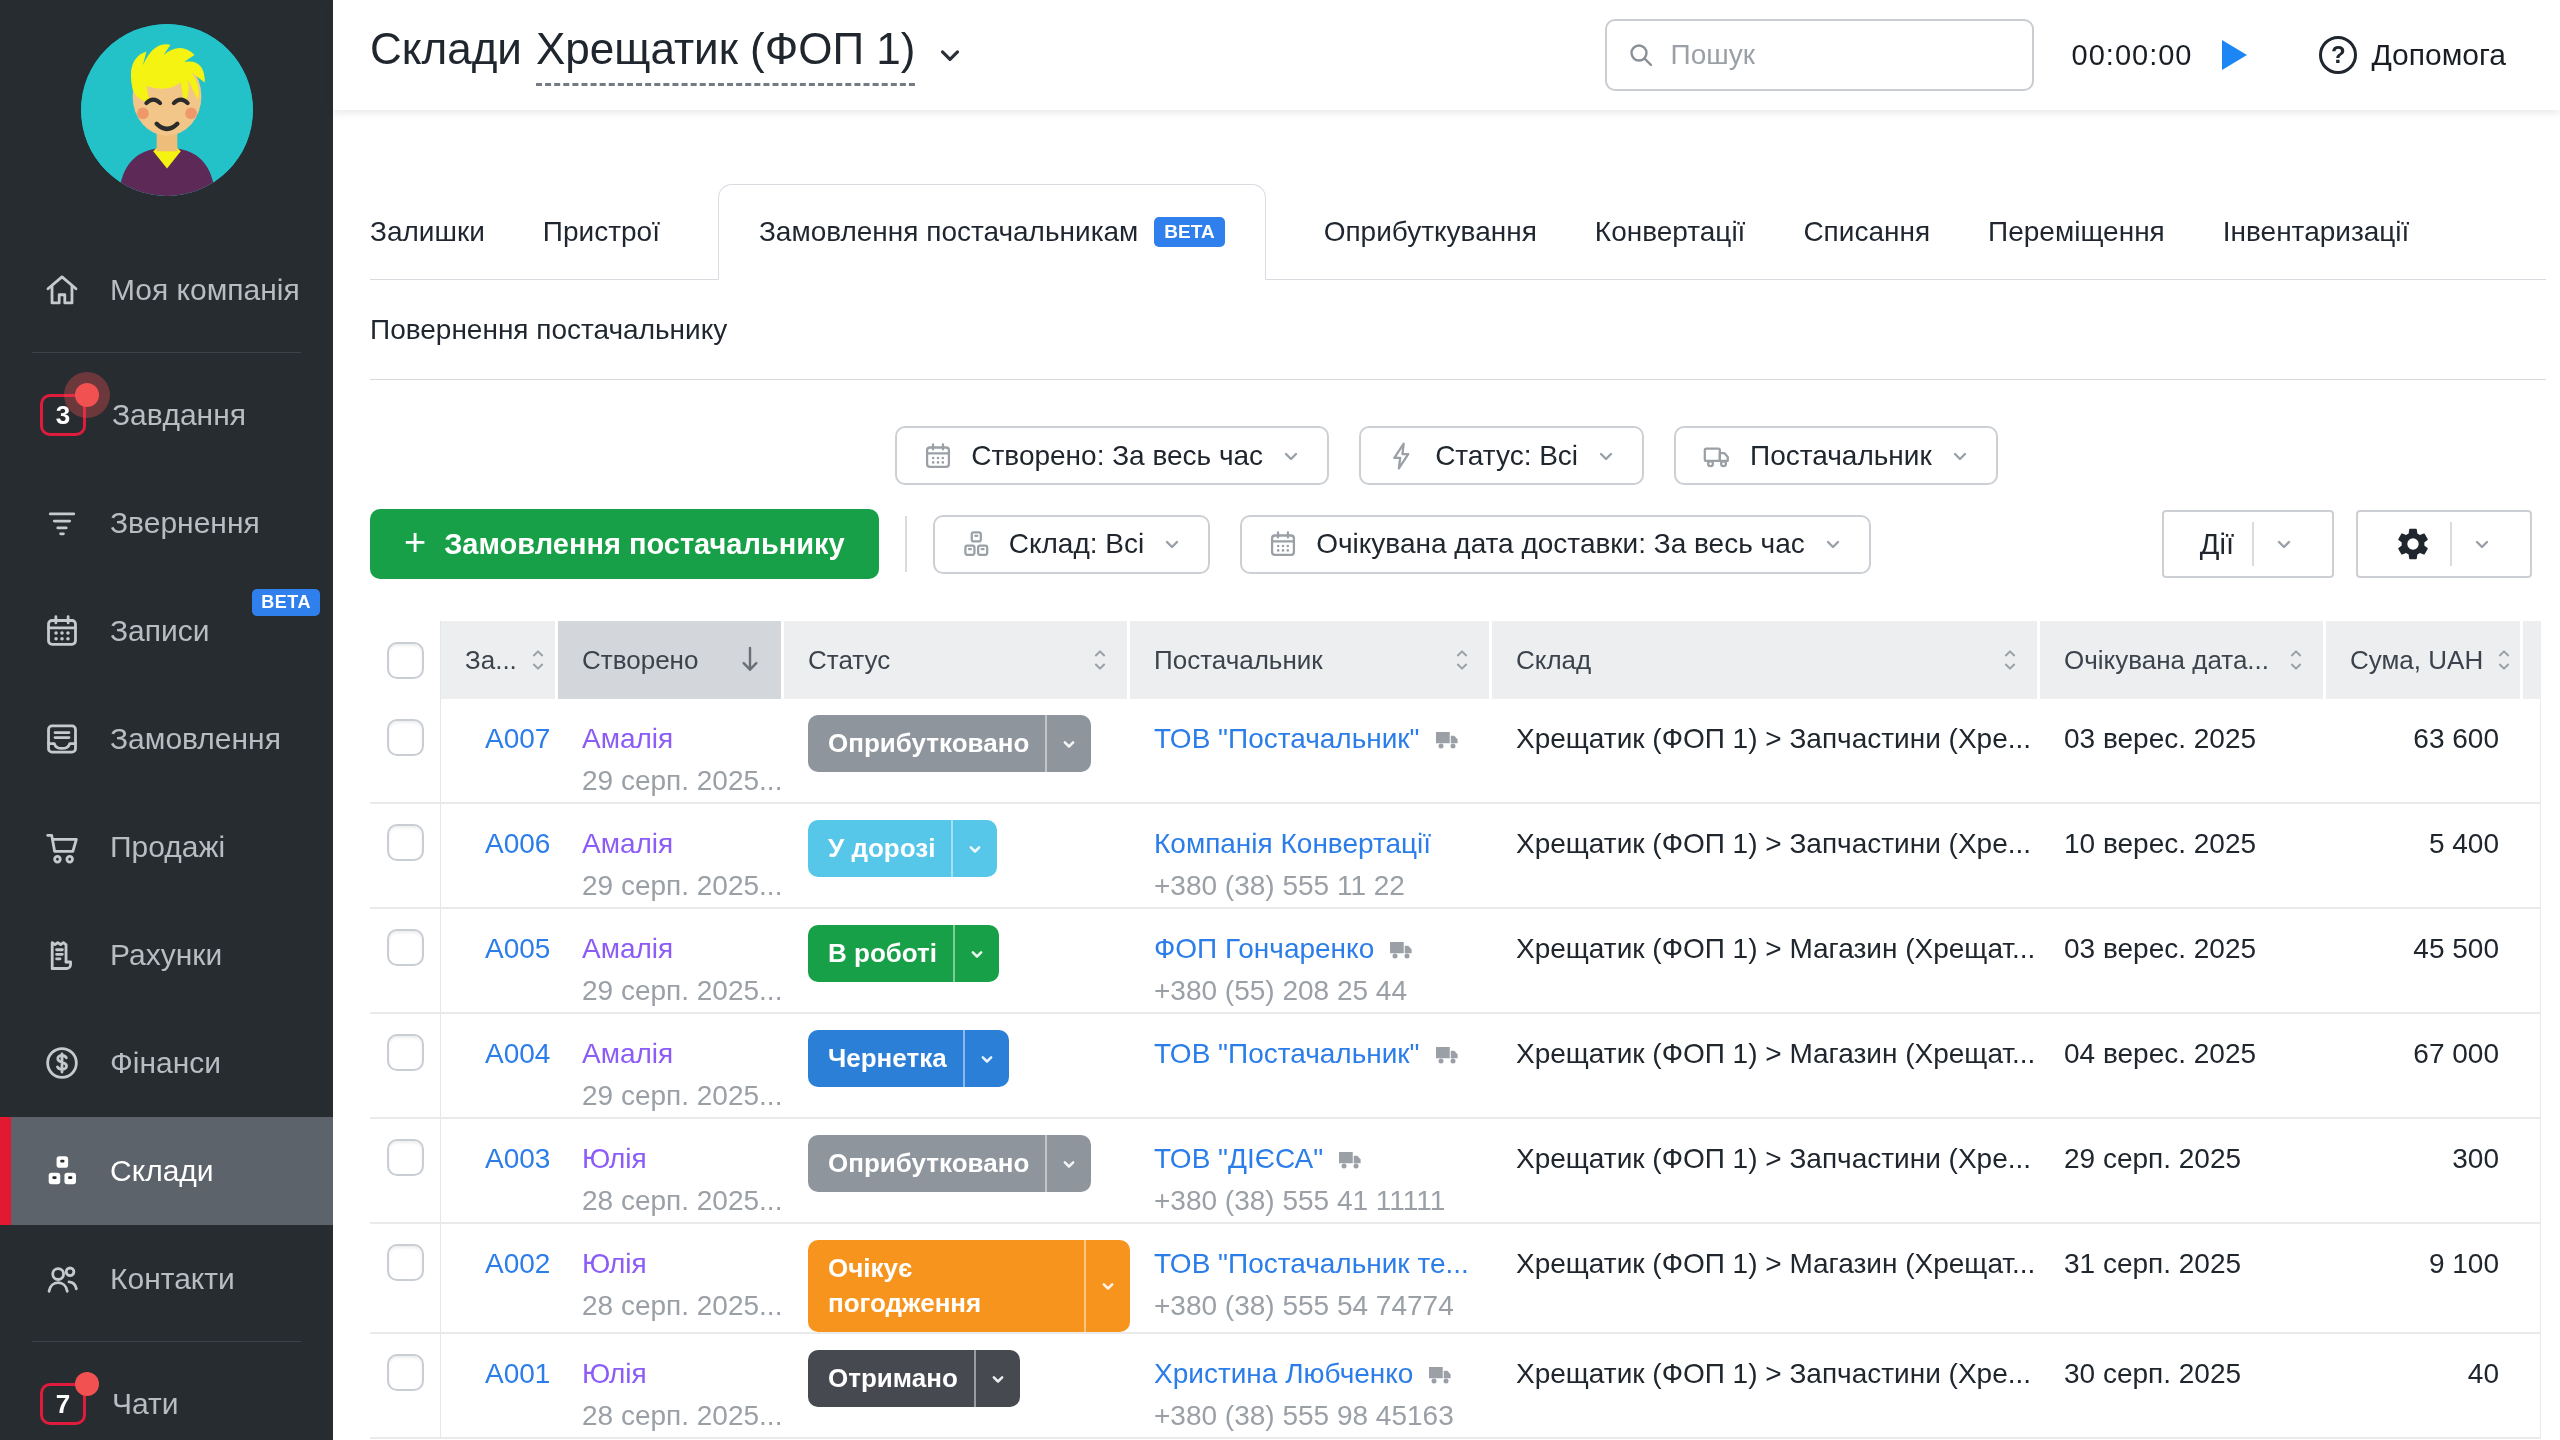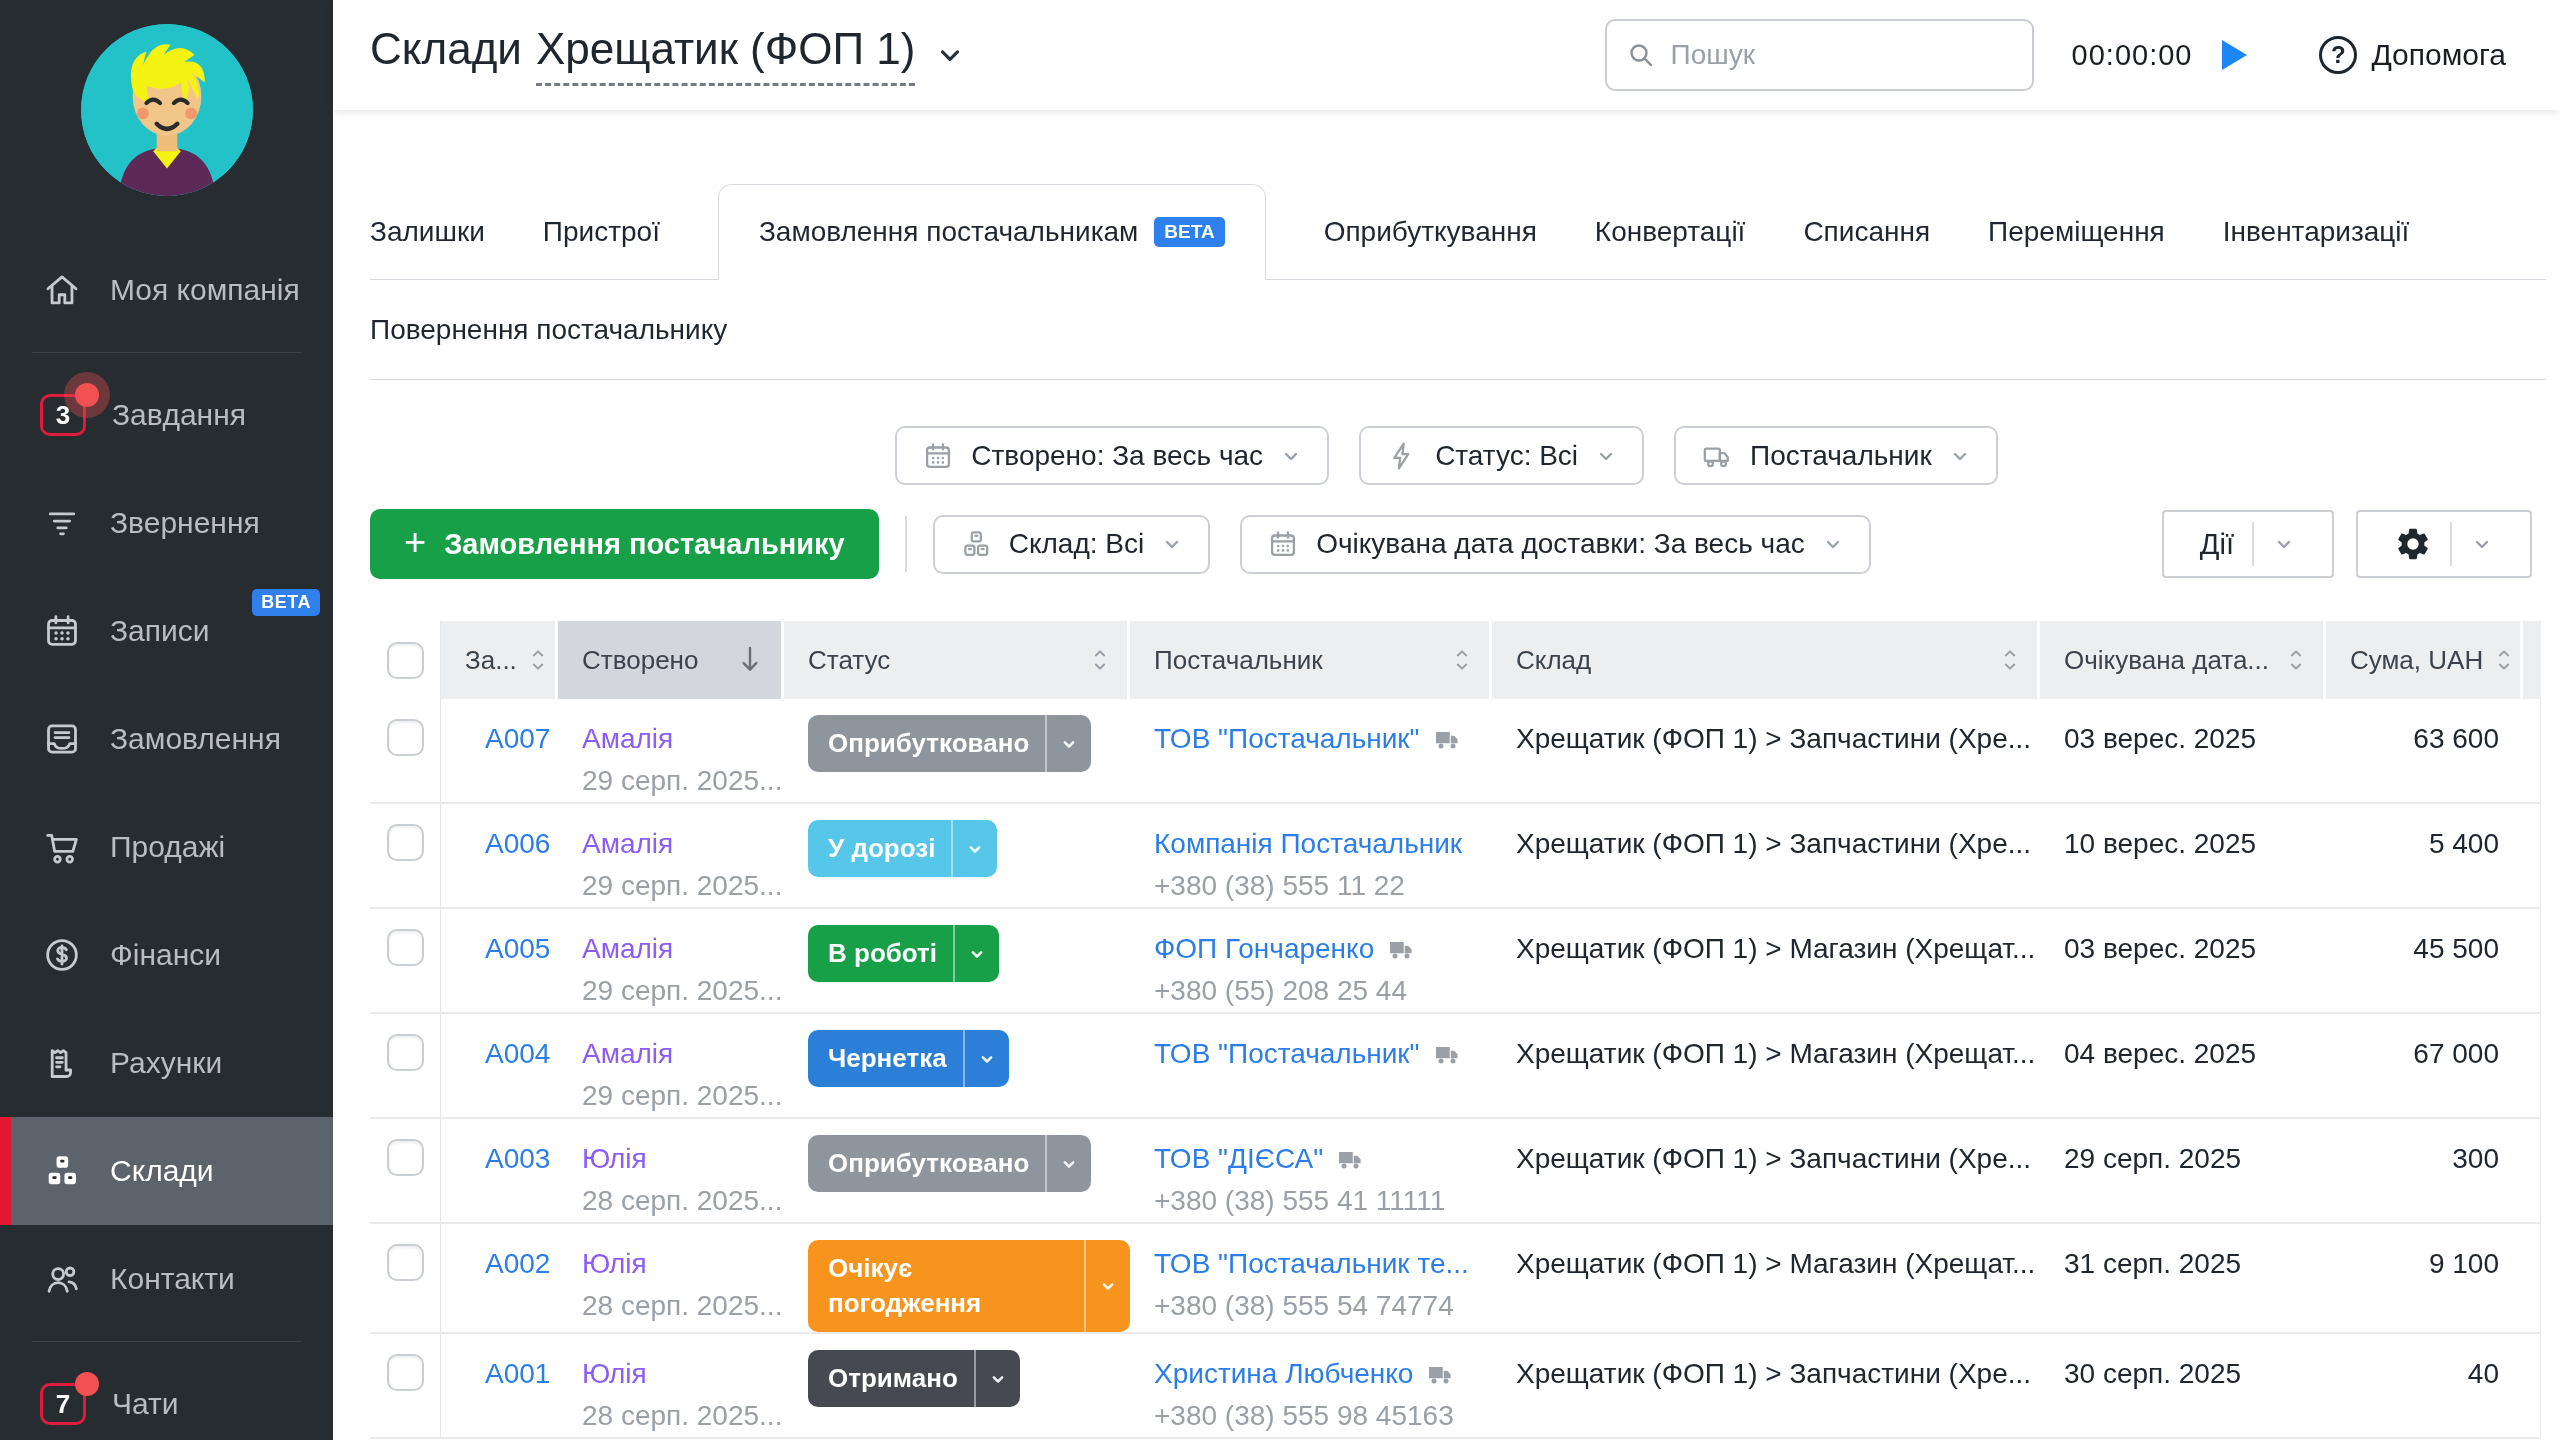--- a/index.html
+++ b/index.html
@@ -194,35 +194,35 @@
               <circle cx="9.4" cy="19" r="1.6"></circle>
               <circle cx="16.4" cy="19" r="1.6"></circle>
               <path d="M3.8 5.3h2.3l1.7 9.2h10.4l2-6.9H7"></path>
             </svg>
           </span>
           <span>Продажі</span>
         </div>
         <div class="side-item">
           <span class="ic">
             <svg viewBox="0 0 24 24" fill="none" stroke="currentColor" stroke-width="1.6" stroke-linecap="round" stroke-linejoin="round">
-              <circle cx="12" cy="12" r="8.2"></circle>
-              <path d="M12 6.8v10.4M14.5 9c-.5-.9-1.4-1.4-2.5-1.4-1.4 0-2.4.8-2.4 1.9 0 2.7 5 1.5 5 4.2 0 1.1-1.1 1.9-2.6 1.9-1.2 0-2.1-.5-2.6-1.4"></path>
-            </svg>
-          </span>
-          <span>Фінанси</span>
-        </div>
-        <div class="side-item">
-          <span class="ic">
-            <svg viewBox="0 0 24 24" fill="none" stroke="currentColor" stroke-width="1.6" stroke-linecap="round" stroke-linejoin="round">
               <path d="M6.4 19.7V4.9l1.6 1.2 1.6-1.2 1.6 1.2 1.6-1.2 1.5 1.2V16"></path>
               <path d="M6.4 19.7h8.2a2.3 2.3 0 0 0 2.3-2.3V16h-2.6"></path>
               <path d="M8.9 9h3.3M8.9 11.6h3.3M8.9 14.2h2"></path>
             </svg>
           </span>
           <span>Рахунки</span>
+        </div>
+        <div class="side-item">
+          <span class="ic">
+            <svg viewBox="0 0 24 24" fill="none" stroke="currentColor" stroke-width="1.6" stroke-linecap="round" stroke-linejoin="round">
+              <circle cx="12" cy="12" r="8.2"></circle>
+              <path d="M12 6.8v10.4M14.5 9c-.5-.9-1.4-1.4-2.5-1.4-1.4 0-2.4.8-2.4 1.9 0 2.7 5 1.5 5 4.2 0 1.1-1.1 1.9-2.6 1.9-1.2 0-2.1-.5-2.6-1.4"></path>
+            </svg>
+          </span>
+          <span>Фінанси</span>
         </div>
         <div class="side-item active">
           <span class="ic">
             <svg viewBox="0 0 24 24" fill="currentColor">
               <rect x="8.9" y="3.6" width="6.6" height="6.6" rx="1.6"></rect>
               <rect x="4.4" y="13" width="6.6" height="6.6" rx="1.6"></rect>
               <rect x="13.4" y="13" width="6.6" height="6.6" rx="1.6"></rect>
               <g fill="#272c31">
                 <rect x="11" y="5.6" width="2.4" height="1.6" rx=".6"></rect>
                 <rect x="6.5" y="15" width="2.4" height="1.6" rx=".6"></rect>
@@ -548,21 +548,21 @@
               <span class="blabel" style="white-space: nowrap;">У дорозі</span>
               <span class="bdiv"></span>
               <span class="bchev">
                 <svg viewBox="0 0 24 24" fill="none" stroke="currentColor" stroke-width="3" stroke-linecap="round" stroke-linejoin="round">
                   <path d="M7 10l5 5 5-5"></path>
                 </svg>
               </span>
             </span></div>
           <div class="td supplier-td">
             <div class="sup-line">
-              <span class="sup-link">Компанія Постачальник</span>
+              <span class="sup-link">Компанія Конвертації</span>
             </div>
             <div class="sup-phone">+380 (38) 555 11 22</div>
           </div>
           <div class="td wh-td">Хрещатик (ФОП 1) &gt; Запчастини (Хре...</div>
           <div class="td exp-td">10 верес. 2025</div>
           <div class="td sum-td">5 400</div>
           <div class="td stub-td"></div>
           <div class="td cb-td">
             <span class="cbx"></span>
           </div>

